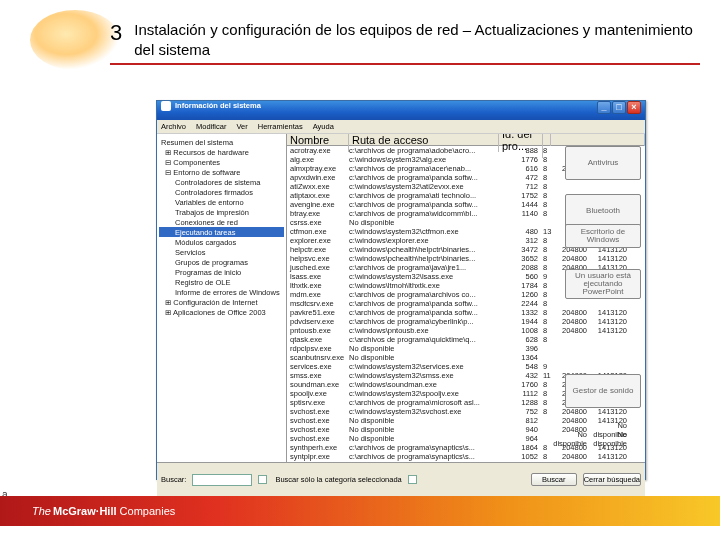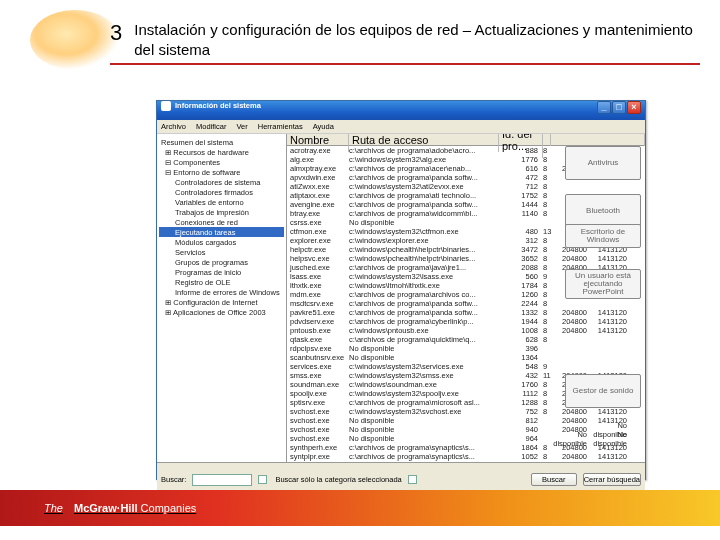--- a/index.html
+++ b/index.html
@@ -44,23 +44,23 @@
   .c6 { width: 40px; text-align: right; padding-right: 4px; }
   
   .callout { position: absolute; right: 4px; width: 76px; height: 34px; background: #f4f4f4; border: 1px solid #888; border-radius: 2px; display: flex; align-items: center; justify-content: center; color: #666; font-size: 8px; text-align: center; line-height: 1; }
   
   .bottom-bar { height: 34px; border-top: 1px solid #999; background: #ece9d8; display: flex; align-items: center; padding: 0 4px; gap: 6px; }
   .bb-label { font-size: 7.5px; }
   .bb-input { flex: 0 0 60px; height: 12px; background: #fff; border: 1px solid #7a9; }
   .bb-chk { width: 9px; height: 9px; background: #fff; border: 1px solid #7a9; display:inline-block; margin-right:2px; }
   .bb-btn { height: 13px; min-width: 46px; background: linear-gradient(#fff,#e8e8e0); border: 1px solid #888; border-radius: 2px; font-size: 7.5px; display: flex; align-items: center; justify-content: center; }
   
-  .footer-bar { position: absolute; bottom: 14px; left: 0; right: 0; height: 36px; background: linear-gradient(to right, #b01818 0%, #e03020 30%, #f09018 70%, #f8c828 100%); display: flex; align-items: center; padding-left: 44px; text-decoration: underline; }
+  .footer-bar { position: absolute; bottom: 14px; left: 0; right: 0; height: 30px; background: linear-gradient(to right, #b01818 0%, #e03020 30%, #f09018 70%, #f8c828 100%); display: flex; align-items: center; padding-left: 32px; }
   .footer-bar .txt { color: #fff; font-style: italic; font-size: 11px; }
-  .footer-bar .co { color: #fff; font-size: 11px; margin-left: 11px; }
+  .footer-bar .co { color: #fff; font-size: 11px; margin-left: 2px; }
   
   .page-letter { position: absolute; bottom: 40px; left: 2px; font-size: 10px; color: #333; }
 </style>
 </head>
 <body>
 
 <div class="swirl"></div>
 
 <div class="header">
   <div class="chapter-num">3</div>

